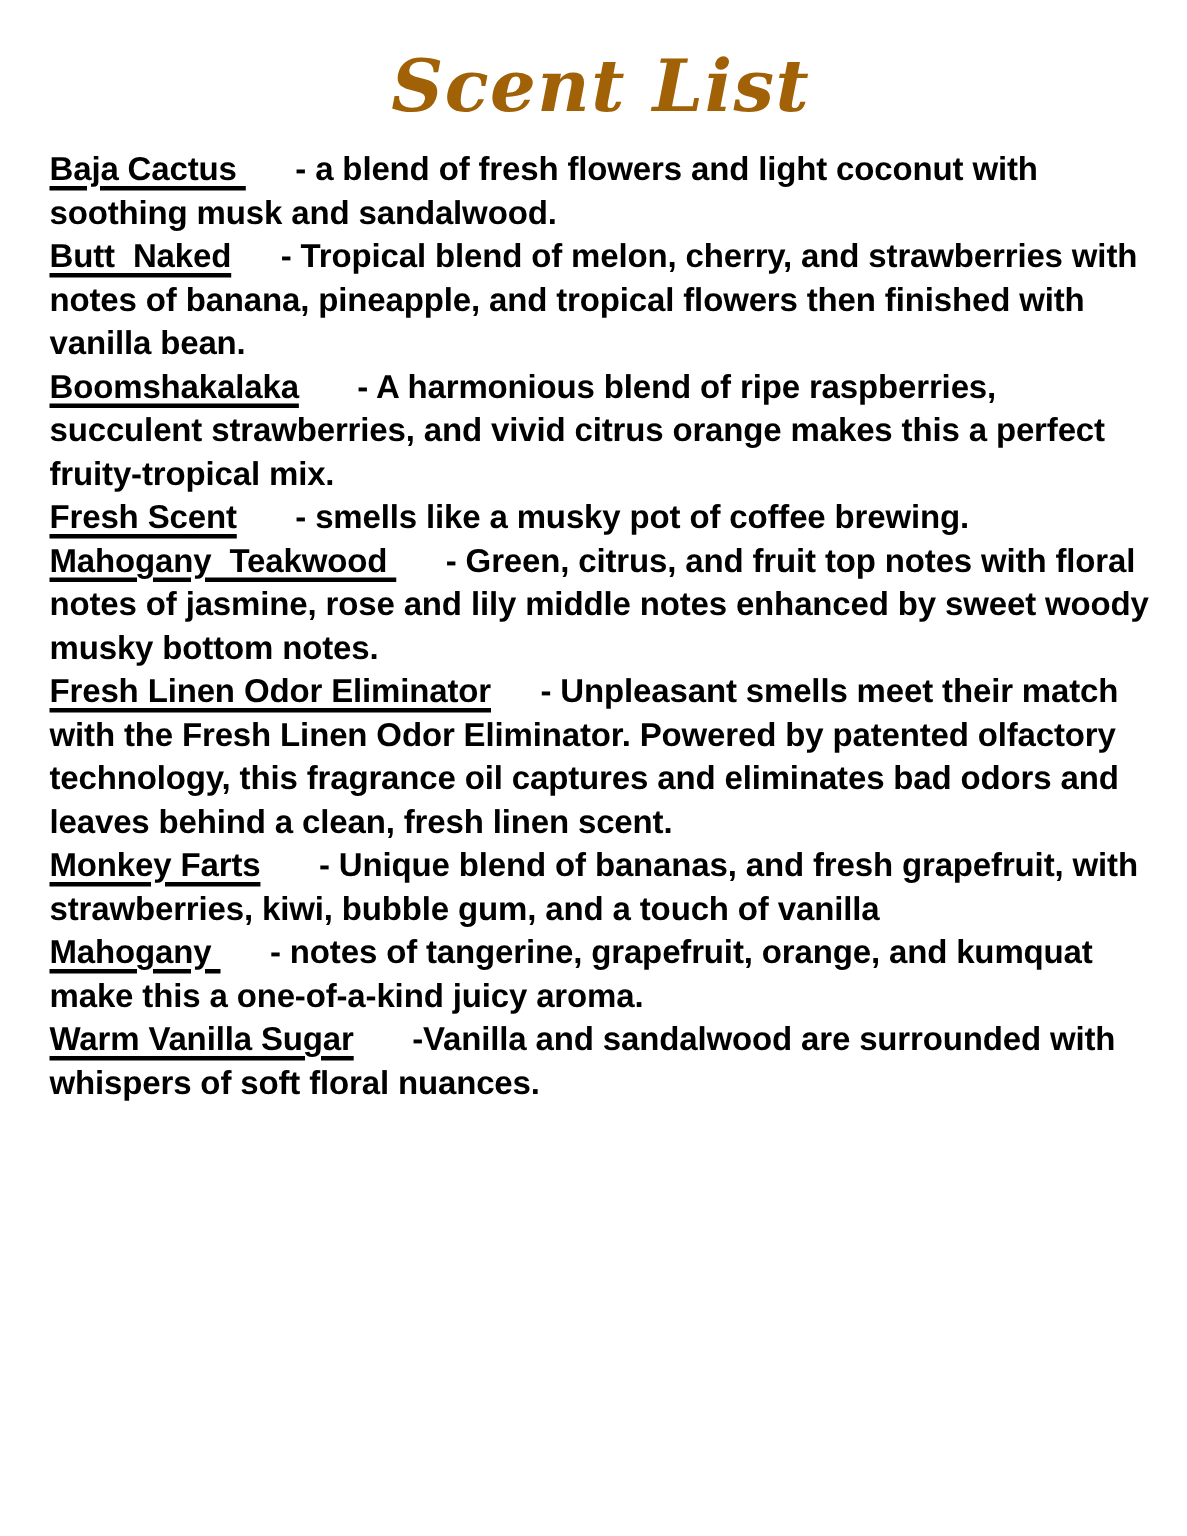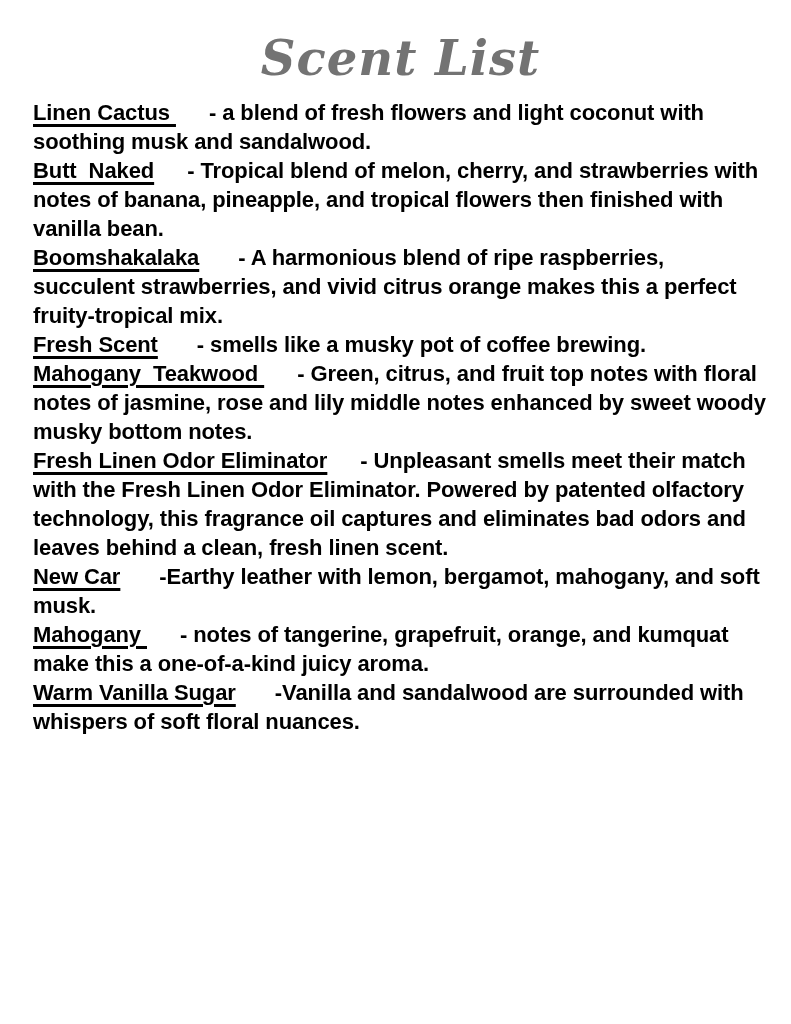--- a/index.html
+++ b/index.html
@@ -23,21 +23,21 @@
   }
   .page-title {
     font-family: "DejaVu Serif", serif;
     font-style: italic;
     font-weight: 700;
     font-size: 48px;
     line-height: 56px;
     letter-spacing: 1px;
     text-align: center;
     margin: 0 0 12px 0;
-    color: #737373;
+    color: #a16207;
   }
   .scent-list {
     width: 738px;
   }
   .scent {
     margin: 0;
     font-weight: 700;
     font-size: 22px;
     line-height: 29px;
     letter-spacing: -0.1px;
@@ -53,33 +53,33 @@
     white-space: pre-wrap;
     margin-left: 33px;
   }
 </style>
 </head>
 <body>
 
 <main class="page">
   <h1 class="page-title">Scent List</h1>
   <section class="scent-list" id="scent-list">
-  <p class="scent"><span class="scent-name">Linen Cactus </span><span class="scent-desc">- a blend of fresh flowers and light coconut with soothing musk and sandalwood.</span></p>
+  <p class="scent"><span class="scent-name">Baja Cactus </span><span class="scent-desc">- a blend of fresh flowers and light coconut with soothing musk and sandalwood.</span></p>
 
   <p class="scent"><span class="scent-name">Butt  Naked</span><span class="scent-desc">- Tropical blend of melon, cherry, and strawberries with notes of banana, pineapple, and tropical flowers then finished with vanilla bean.</span></p>
 
   <p class="scent"><span class="scent-name">Boomshakalaka</span><span class="scent-desc"> - A harmonious blend of ripe raspberries, succulent strawberries, and vivid citrus orange makes this a perfect fruity-tropical mix.</span></p>
 
 
   <p class="scent"><span class="scent-name">Fresh Scent</span><span class="scent-desc"> - smells like a musky pot of coffee brewing.</span></p>
 
   <p class="scent"><span class="scent-name">Mahogany  Teakwood </span><span class="scent-desc">- Green, citrus, and fruit top notes with floral notes of jasmine, rose and lily middle notes enhanced by sweet woody musky bottom notes.</span></p>
 
   <p class="scent"><span class="scent-name">Fresh Linen Odor Eliminator</span><span class="scent-desc">- Unpleasant smells meet their match with the Fresh Linen Odor Eliminator. Powered by patented olfactory technology, this fragrance oil captures and eliminates bad odors and leaves behind a clean, fresh linen scent.</span></p>
 
+  <p class="scent"><span class="scent-name">Monkey Farts</span><span class="scent-desc"> - Unique blend of bananas, and fresh grapefruit, with strawberries, kiwi, bubble gum, and a touch of vanilla</span></p>
 
-  <p class="scent"><span class="scent-name">New Car</span><span class="scent-desc"> -Earthy leather with lemon, bergamot, mahogany, and soft musk.</span></p>
 
   <p class="scent"><span class="scent-name">Mahogany </span><span class="scent-desc">- notes of tangerine, grapefruit, orange, and kumquat make this a one-of-a-kind juicy aroma.</span></p>
 
   <p class="scent"><span class="scent-name">Warm Vanilla Sugar</span><span class="scent-desc"> -Vanilla and sandalwood are surrounded with whispers of soft floral nuances.</span></p>
 </section>
 </main>
 
 </body></html>

